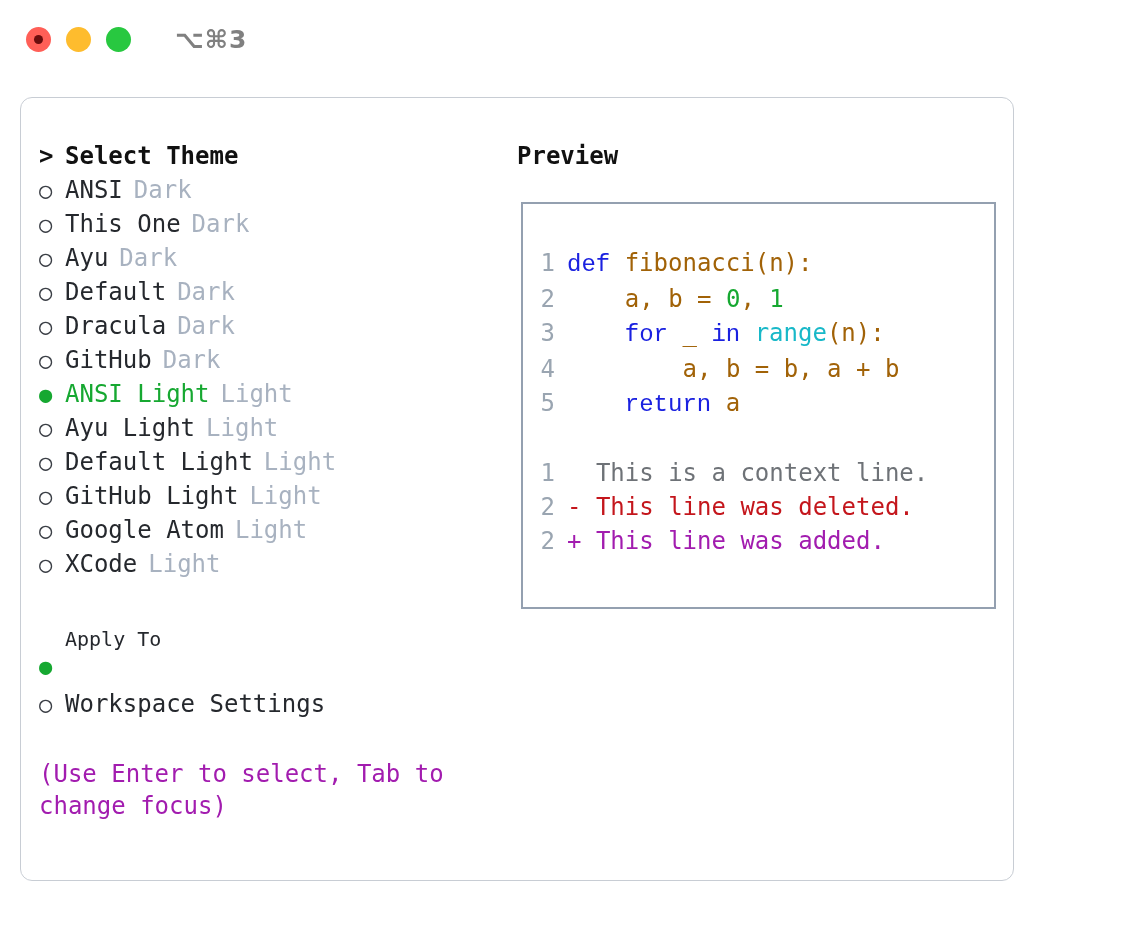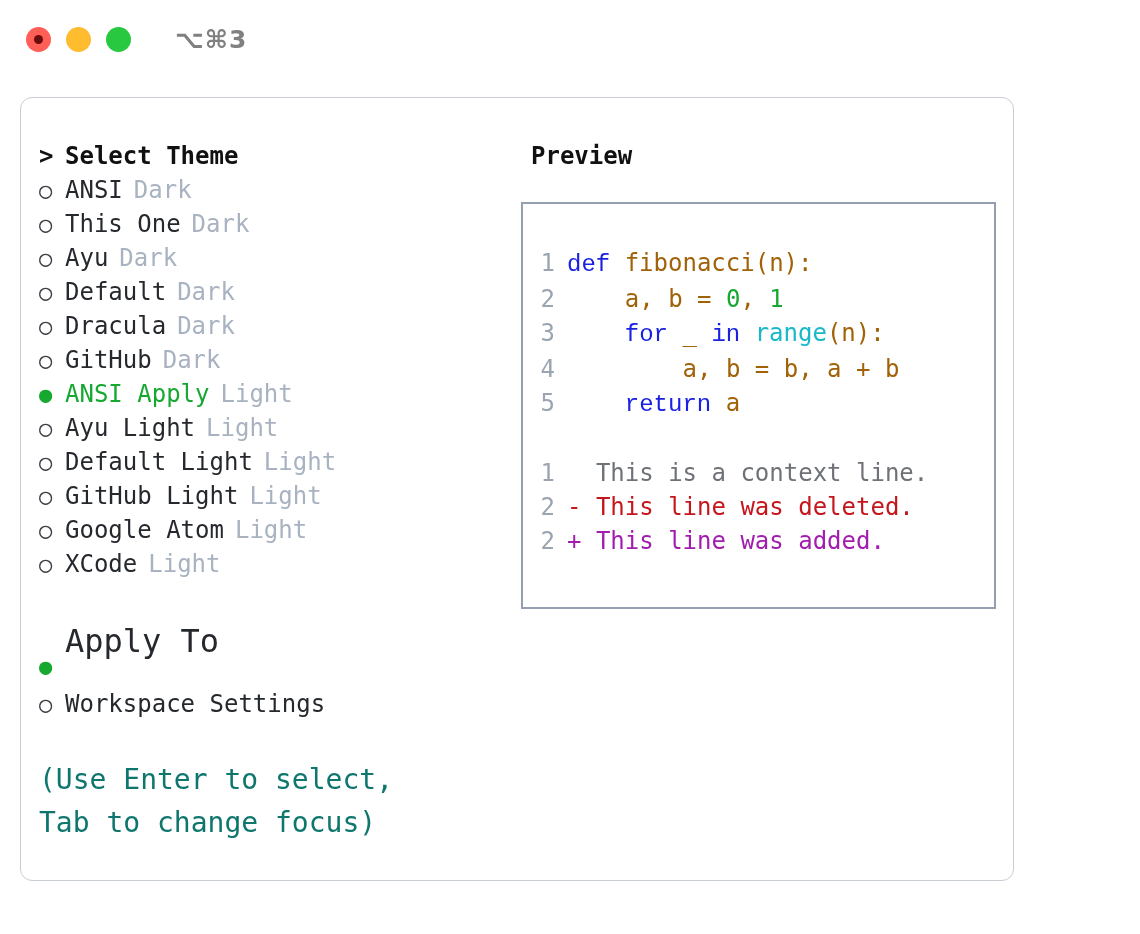--- a/index.html
+++ b/index.html
@@ -88,41 +88,41 @@
     color: #3b3f46;
   }
   .bullet.sel { color: #16A831; }
   .label { color: #25282d; }
   .label.sel { color: #16A831; }
   .tag { color: #a8b2c0; margin-left: 11px; }
 
   .section-gap { height: 38px; }
 
   .apply-hdr {
-    display: flex; align-items: flex-start;
-    height: 34px;
-    font-size: 32px;
+    display: flex; align-items: center;
+    height: 34px;
+    font-size: 20px;
     color: #25282d;
   }
   .apply-hdr .caret { visibility: hidden; }
 
   #hint {
     margin-top: 34px;
-    font-size: 28px;
-    color: #0f766e;
-    line-height: 43px;
+    font-size: 24px;
+    color: #a21caf;
+    line-height: 32px;
     width: 412px;
   }
 
   
   #preview-title {
     font-size: 24px;
     font-weight: bold;
     color: #111111;
-    margin-left: 30px;
+    margin-left: 16px;
     height: 34px;
     line-height: 28px;
   }
   #preview-box {
     position: absolute;
     left: 20px; top: 104px;
     width: 475px; height: 407px;
     border: 2px solid #94a0b0;
     background: #ffffff;
   }
@@ -198,21 +198,21 @@
               <span class="label">Dracula</span>
               <span class="tag">Dark</span>
             </div>
             <div class="row">
               <span class="bullet">○</span>
               <span class="label">GitHub</span>
               <span class="tag">Dark</span>
             </div>
             <div class="row">
               <span class="bullet sel">●</span>
-              <span class="label sel">ANSI Apply</span>
+              <span class="label sel">ANSI Light</span>
               <span class="tag">Light</span>
             </div>
             <div class="row">
               <span class="bullet">○</span>
               <span class="label">Ayu Light</span>
               <span class="tag">Light</span>
             </div>
             <div class="row">
               <span class="bullet">○</span>
               <span class="label">Default Light</span>

